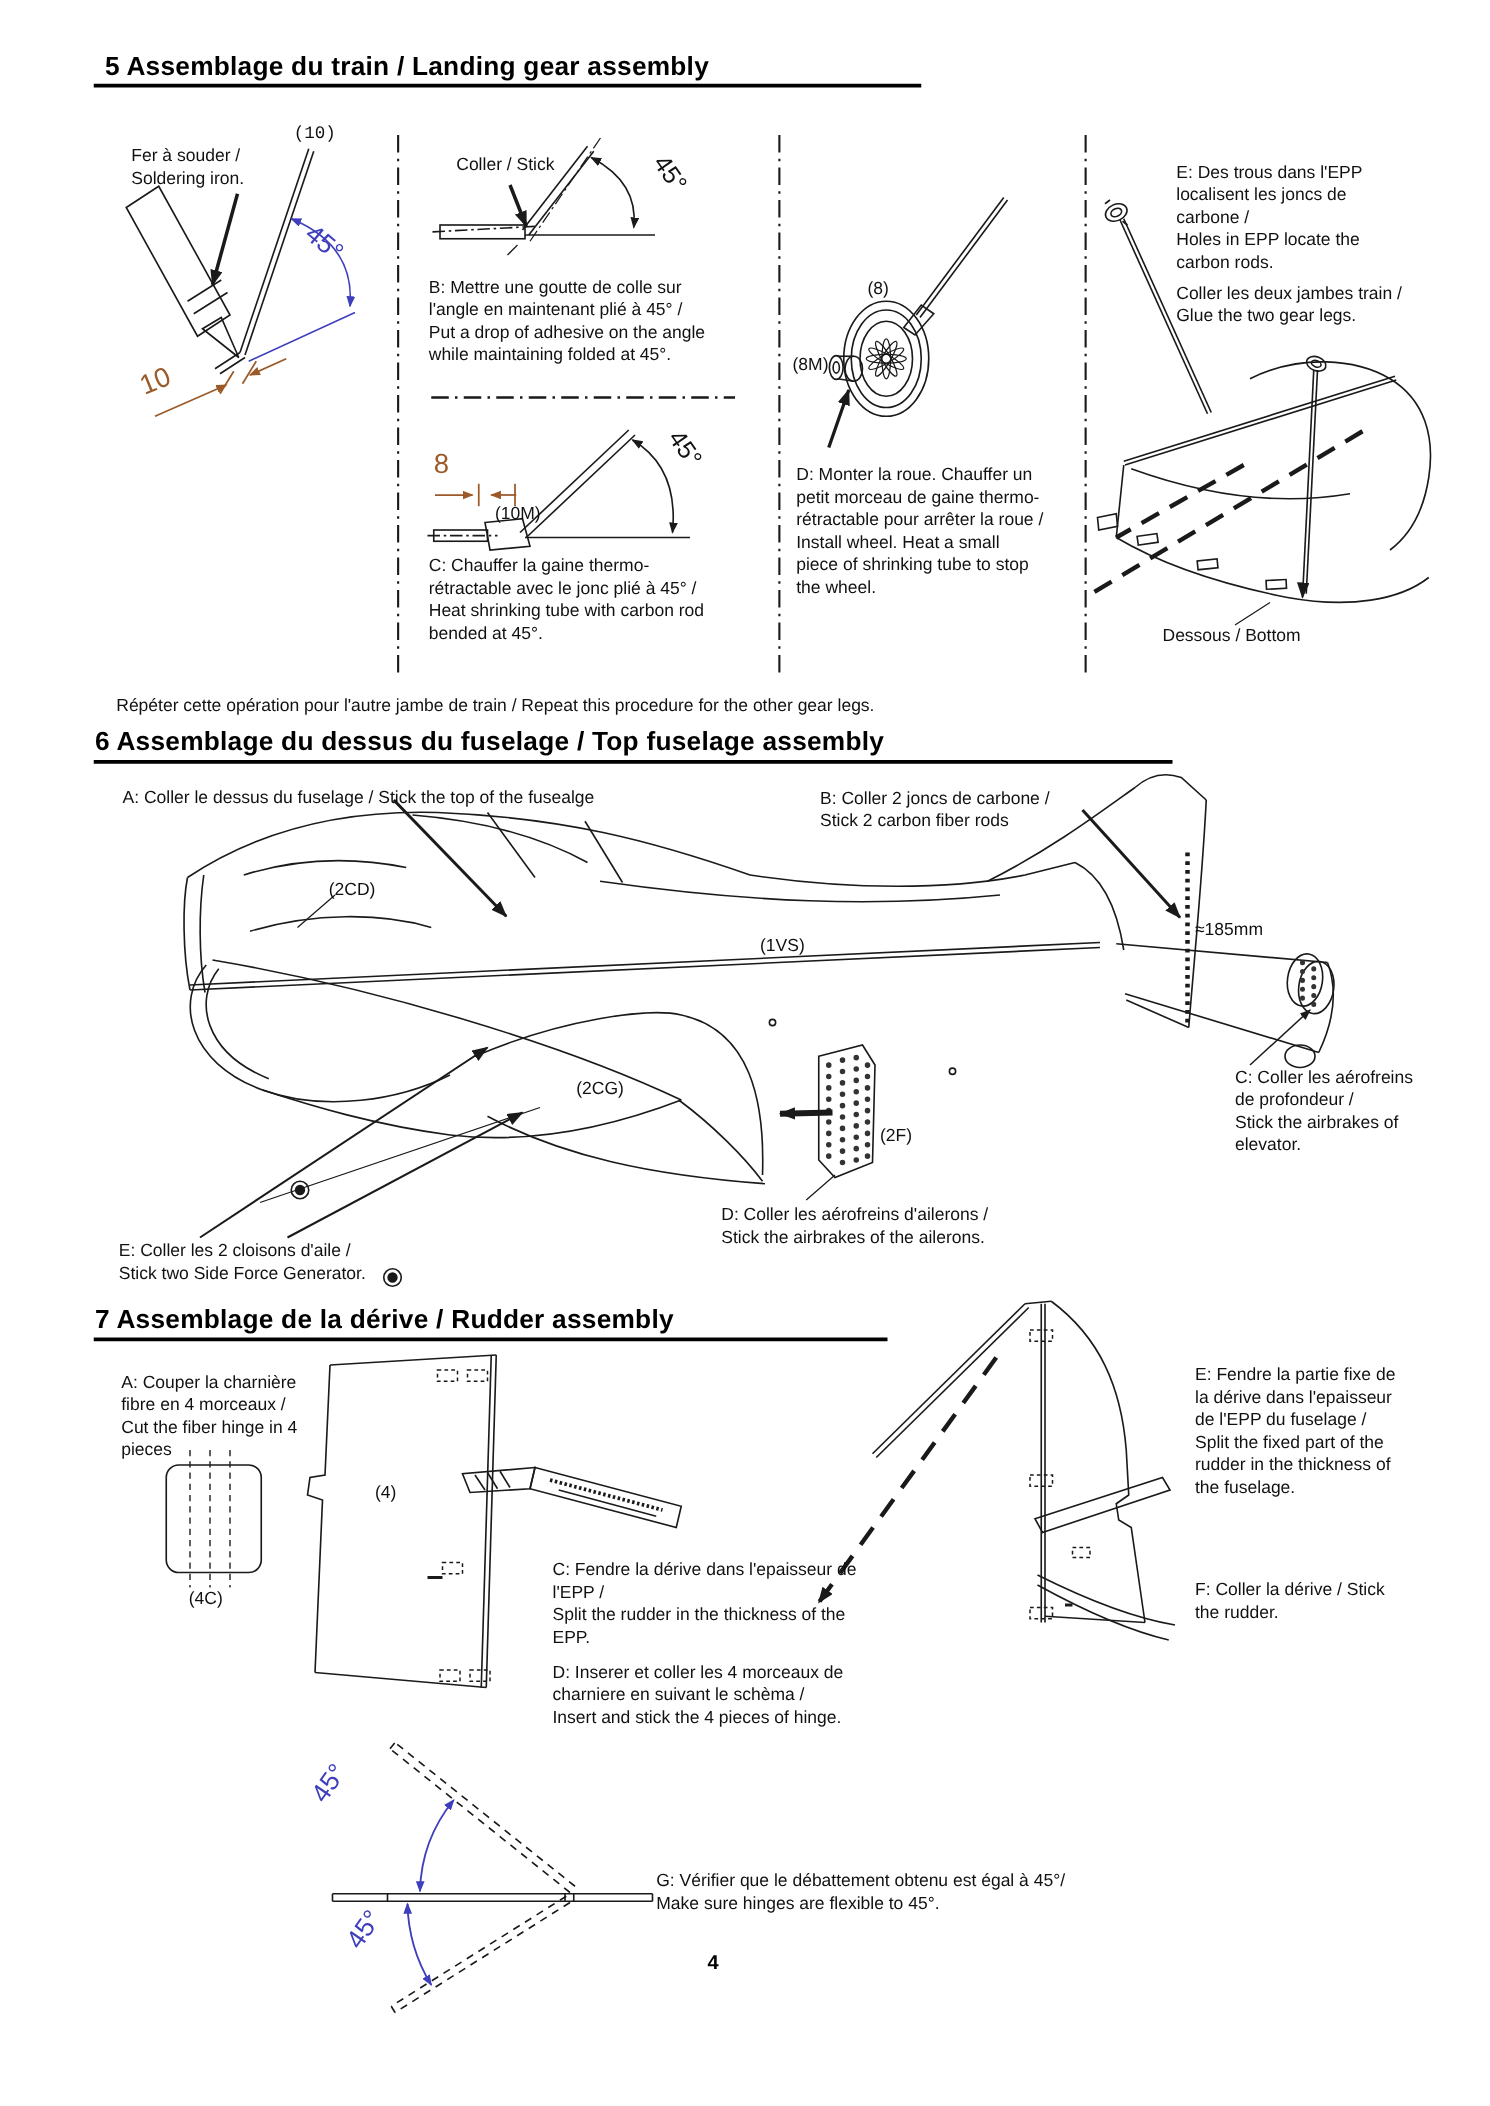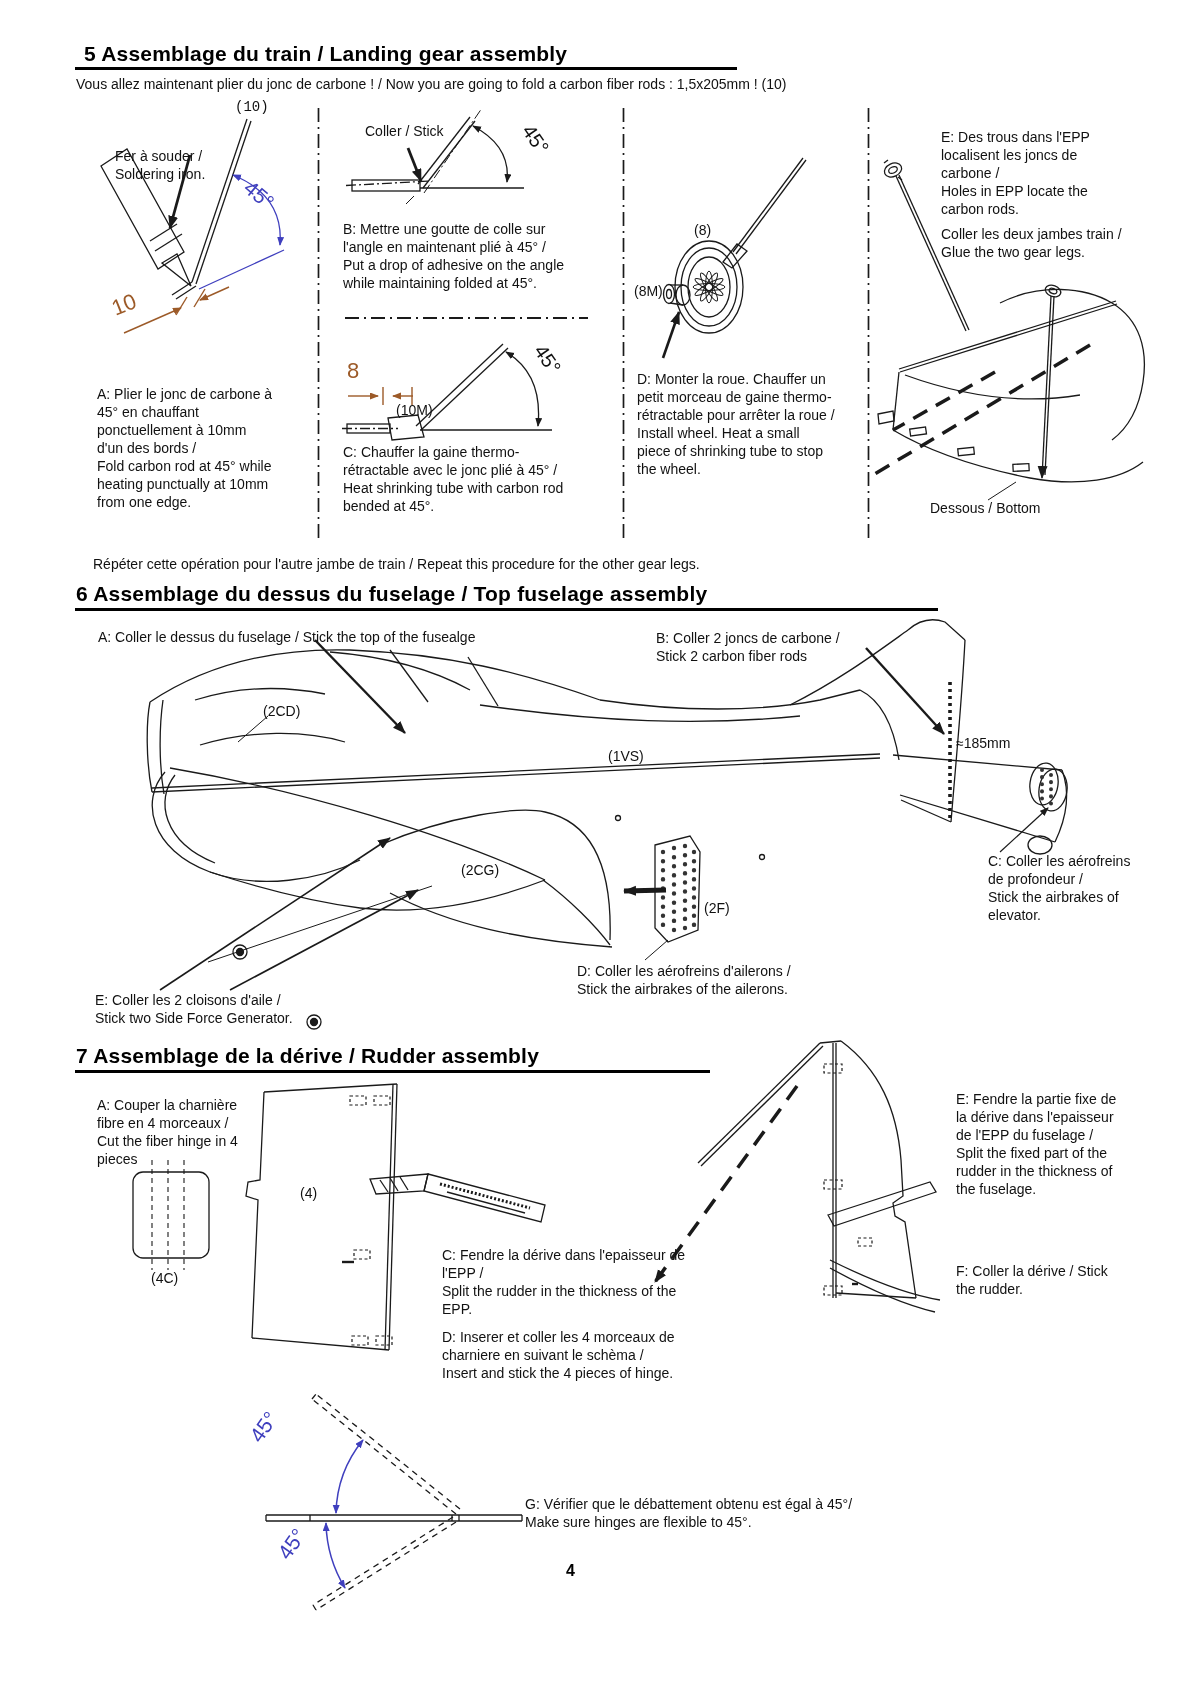--- a/index.html
+++ b/index.html
@@ -309,34 +309,26 @@
       </g>
       <g stroke="#3f3fbe" stroke-width="1.5">
         <path d="M336,1513 A120,120 0 0 1 363,1440" marker-start="url(#mBr2)" marker-end="url(#mB)"></path>
         <path d="M326,1523 A130,130 0 0 0 345,1588" marker-start="url(#mBr2)" marker-end="url(#mB)"></path>
       </g>
     </g>
   </svg>
 
   <div class="abs txt title" style="left:84px;top:42px;">5 Assemblage du train / Landing gear assembly</div>
   <div class="rule" style="left:75px;top:67px;width:662px;"></div>
-  <div class="abs txt lbl" style="left:76px;top:76px;">Vous allez maintenant plier du jonc de carbone ! / Now you are going to fold a carbon fiber rods : 1,5x205mm ! (10)</div>
 
   <div class="abs txt lbl" style="left:235px;top:99px;font-family:Liberation Mono, monospace;">(10)</div>
-  <div class="abs txt cap" style="left:115px;top:115px;margin-top:32px;">Fer à souder /
+  <div class="abs txt cap" style="left:105px;top:115px;">Fer à souder /
 Soldering iron.</div>
   <div class="abs txt angleB" style="left:243px;top:183px;transform:rotate(40deg);">45°</div>
   <div class="abs txt dimBr" style="left:112px;top:292px;transform:rotate(-22deg);">10</div>
-  <div class="abs txt cap" style="left:97px;top:385px;">A: Plier le jonc de carbone à
-45° en chauffant
-ponctuellement à 10mm
-d'un des bords /
-Fold carbon rod at 45° while
-heating punctually at 10mm
-from one edge.</div>
 
   <div class="abs txt lbl" style="left:365px;top:123px;">Coller / Stick</div>
   <div class="abs txt angleK" style="left:520px;top:128px;transform:rotate(55deg);">45°</div>
   <div class="abs txt cap" style="left:343px;top:220px;">B: Mettre une goutte de colle sur
 l'angle en maintenant plié à 45° /
 Put a drop of adhesive on the angle
 while maintaining folded at 45°.</div>
 
   <div class="abs txt dimBr" style="left:347px;top:358px;">8</div>
   <div class="abs txt lbl" style="left:396px;top:402px;">(10M)</div>

